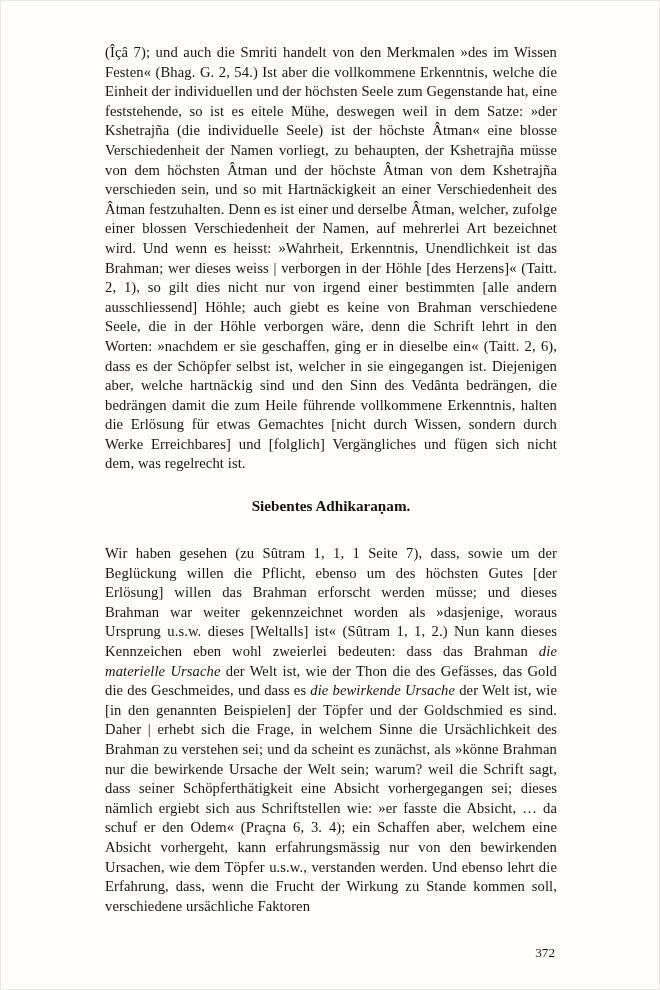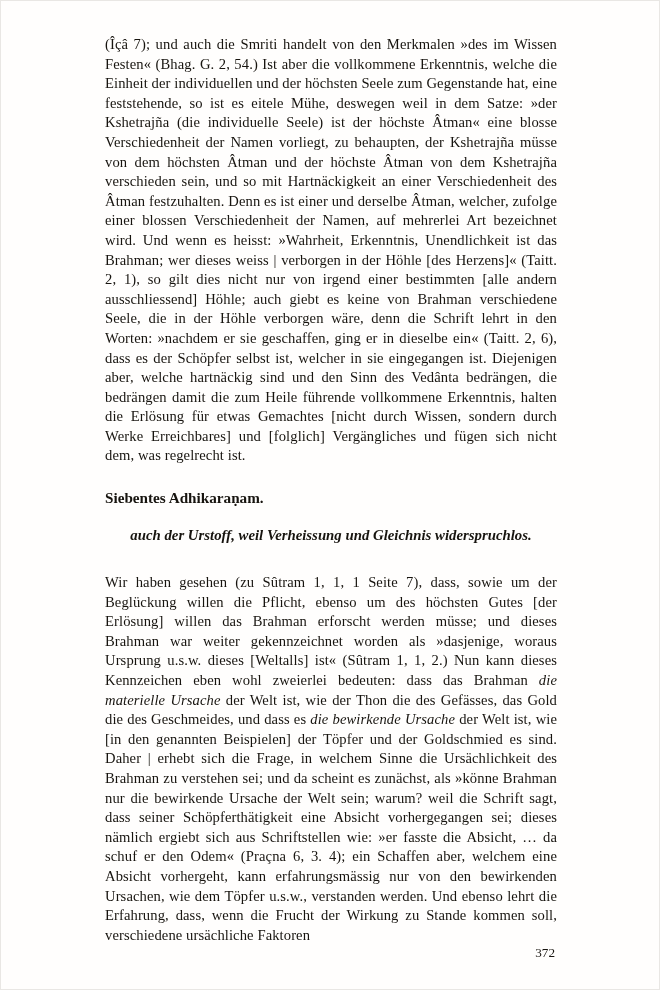--- a/index.html
+++ b/index.html
@@ -14,38 +14,39 @@
     background: #fffefd;
     overflow: hidden;
     font-family: "Liberation Serif", "DejaVu Serif", serif;
     color: #17140f;
     box-sizing: border-box;
     border: 1px solid #e9e7e4;
   }
   .text-block {
     position: absolute;
     left: 104px;
-    top: 34px;
+    top: 42px;
     width: 452px;
   }
   .body-para {
     margin: 0;
     font-size: 14.6px;
     line-height: 19.6px;
     text-align: justify;
     letter-spacing: 0.1px;
   }
   .body-para.second {
     margin-top: 28px;
   }
   .run-italic {
     font-style: italic;
   }
   .section-heading {
     margin: 22px 0 0 0;
+    text-align: center;
     font-size: 15.2px;
     font-weight: bold;
     line-height: 20px;
   }
   .sutra-line {
     margin: 17px 0 0 0;
     text-align: center;
     font-size: 15px;
     font-weight: bold;
     font-style: italic;
@@ -71,20 +72,19 @@
 <body>
 
 <div class="page">
   <div class="text-block">
 
     <p class="body-para first"><span>(Îçâ 7); und auch die Smriti handelt von den Merkmalen »des im Wissen Festen« (Bhag. G. 2, 54.) Ist aber die vollkommene Erkenntnis, welche die Einheit der individuellen und der höchsten Seele zum Gegenstande hat, eine feststehende, so ist es eitele Mühe, deswegen weil in dem Satze: »der Kshetrajña (die individuelle Seele) ist der höchste Âtman« eine blosse Verschiedenheit der Namen vorliegt, zu behaupten, der Kshetrajña müsse von dem höchsten Âtman und der höchste Âtman von dem Kshetrajña verschieden sein, und so mit Hartnäckigkeit an einer Verschiedenheit des Âtman festzuhalten. Denn es ist einer und derselbe Âtman, welcher, zufolge einer blossen Verschiedenheit der Namen, auf mehrerlei Art bezeichnet wird. Und wenn es heisst: »Wahrheit, Erkenntnis, Unendlichkeit ist das Brahman; wer dieses weiss | verborgen in der Höhle [des Herzens]« (Taitt. 2, 1), so gilt dies nicht nur von irgend einer bestimmten [alle andern ausschliessend] Höhle; auch giebt es keine von Brahman verschiedene Seele, die in der Höhle verborgen wäre, denn die Schrift lehrt in den Worten: »nachdem er sie geschaffen, ging er in dieselbe ein« (Taitt. 2, 6), dass es der Schöpfer selbst ist, welcher in sie eingegangen ist. Diejenigen aber, welche hartnäckig sind und den Sinn des Vedânta bedrängen, die bedrängen damit die zum Heile führende vollkommene Erkenntnis, halten die Erlösung für etwas Gemachtes [nicht durch Wissen, sondern durch Werke Erreichbares] und [folglich] Vergängliches und fügen sich nicht dem, was regelrecht ist.</span></p>
 
     <h2 class="section-heading">Siebentes Adhikaraṇam.</h2>
 
 
-    <p class="sutra-translation">auch der Urstoff, weil Verheissung und Gleichnis widerspruchlos.</p>
 
     <p class="body-para second"><span>Wir haben gesehen (zu Sûtram 1, 1, 1 Seite 7), dass, sowie um der Beglückung willen die Pflicht, ebenso um des höchsten Gutes [der Erlösung] willen das Brahman erforscht werden müsse; und dieses Brahman war weiter gekennzeichnet worden als »dasjenige, woraus Ursprung u.s.w. dieses [Weltalls] ist« (Sûtram 1, 1, 2.) Nun kann dieses Kennzeichen eben wohl zweierlei bedeuten: dass das Brahman </span><span class="run-italic">die materielle Ursache</span><span> der Welt ist, wie der Thon die des Gefässes, das Gold die des Geschmeides, und dass es </span><span class="run-italic">die bewirkende Ursache</span><span> der Welt ist, wie [in den genannten Beispielen] der Töpfer und der Goldschmied es sind. Daher | erhebt sich die Frage, in welchem Sinne die Ursächlichkeit des Brahman zu verstehen sei; und da scheint es zunächst, als »könne Brahman nur die bewirkende Ursache der Welt sein; warum? weil die Schrift sagt, dass seiner Schöpferthätigkeit eine Absicht vorhergegangen sei; dieses nämlich ergiebt sich aus Schriftstellen wie: »er fasste die Absicht, … da schuf er den Odem« (Praçna 6, 3. 4); ein Schaffen aber, welchem eine Absicht vorhergeht, kann erfahrungsmässig nur von den bewirkenden Ursachen, wie dem Töpfer u.s.w., verstanden werden. Und ebenso lehrt die Erfahrung, dass, wenn die Frucht der Wirkung zu Stande kommen soll, verschiedene ursächliche Faktoren</span></p>
 
   </div>
 
   <div class="page-number">372</div>
 </div>
 
 </body></html>

